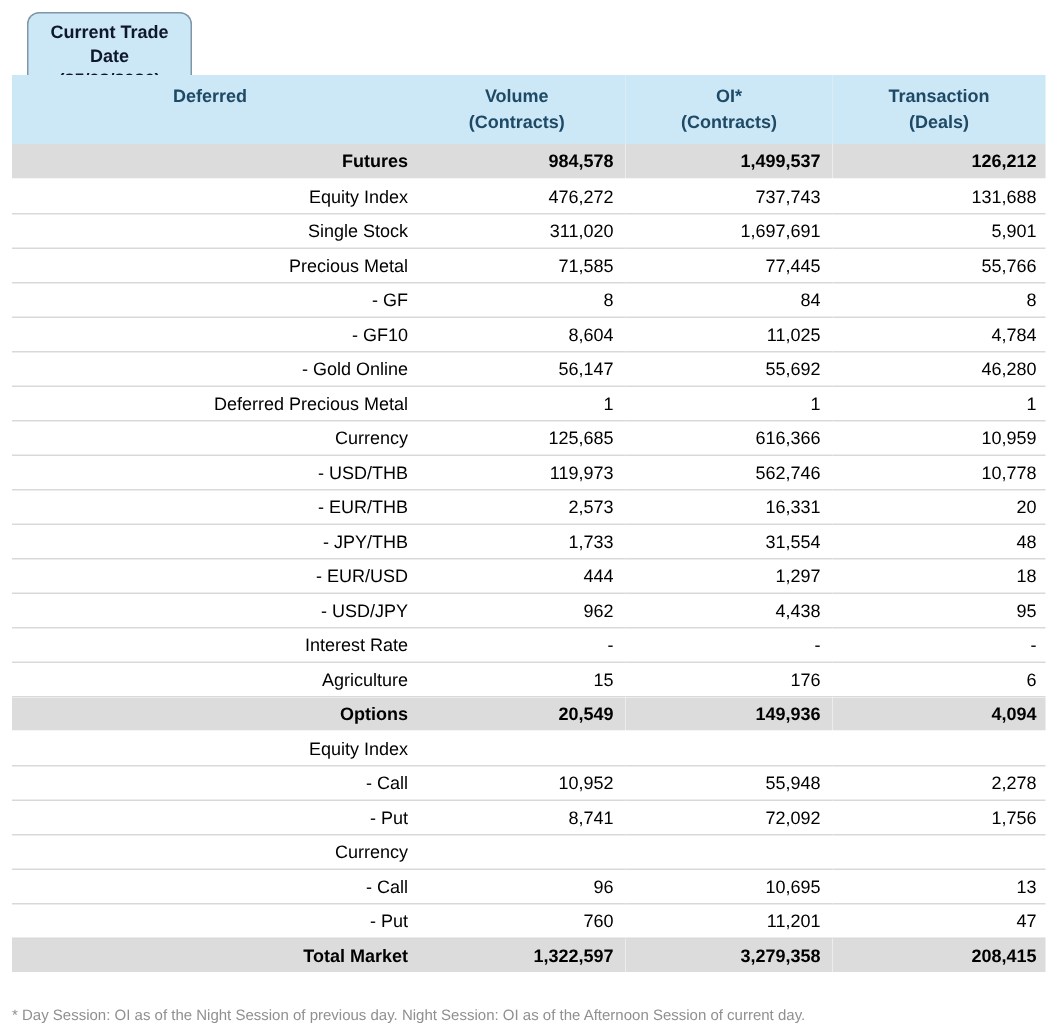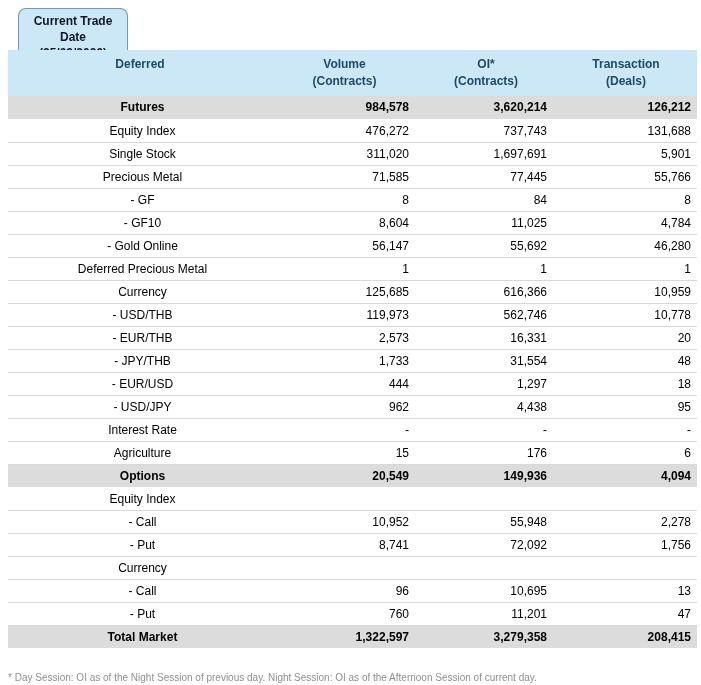--- a/index.html
+++ b/index.html
@@ -68,21 +68,21 @@
   .market-table tr.normal td {
     border-bottom: 1px solid #d9d9d9;
     background: #ffffff;
   }
   .market-table tr.section td {
     background: #dcdcdc;
     font-weight: bold;
     border-bottom: 1px solid #ffffff;
   }
   .market-table td.label-cell {
-    text-align: center;
+    text-align: right;
     padding-left: 5px;
   }
   .market-table td.num-cell {
     text-align: right;
     padding-right: 8px;
   }
   .market-table td.num-last {
     padding-right: 6px;
   }
   .footnote {
@@ -130,21 +130,21 @@
         <th>
           <div class="h-line">Transaction</div>
           <div class="h-line">(Deals)</div>
         </th>
       </tr>
     </thead>
     <tbody id="table-body">
         <tr class="section">
           <td class="label-cell">Futures</td>
           <td class="num-cell">984,578</td>
-          <td class="num-cell">3,620,214</td>
+          <td class="num-cell">1,499,537</td>
           <td class="num-cell num-last">126,212</td>
         </tr>
         <tr class="normal">
           <td class="label-cell">Equity Index</td>
           <td class="num-cell">476,272</td>
           <td class="num-cell">737,743</td>
           <td class="num-cell num-last">131,688</td>
         </tr>
         <tr class="normal">
           <td class="label-cell">Single Stock</td>

